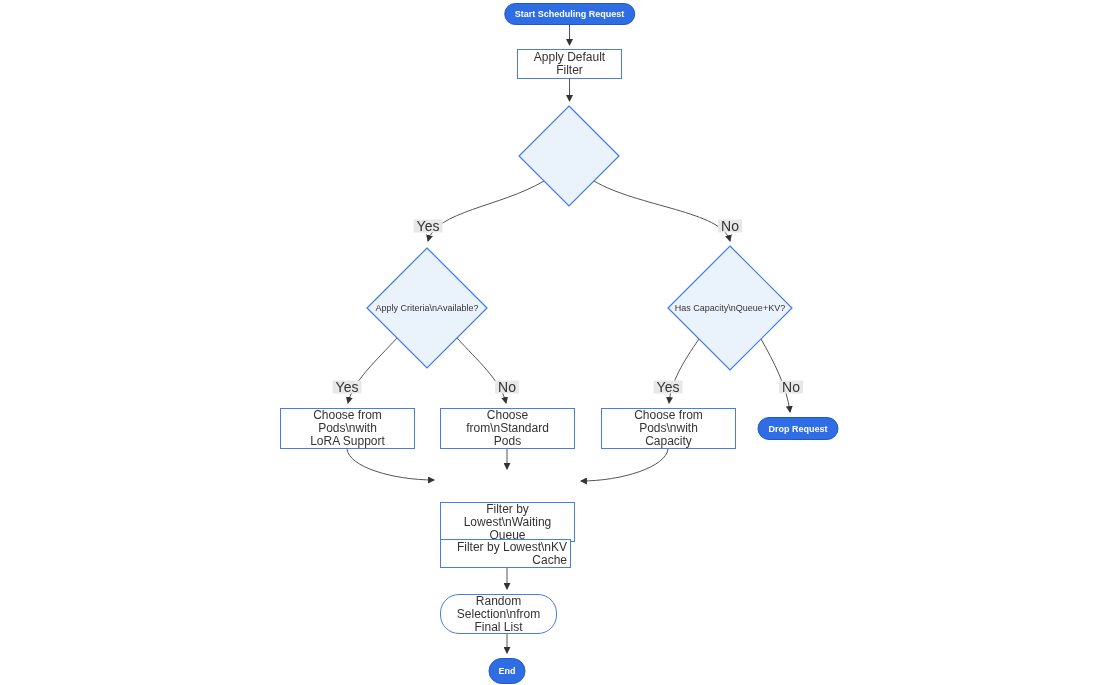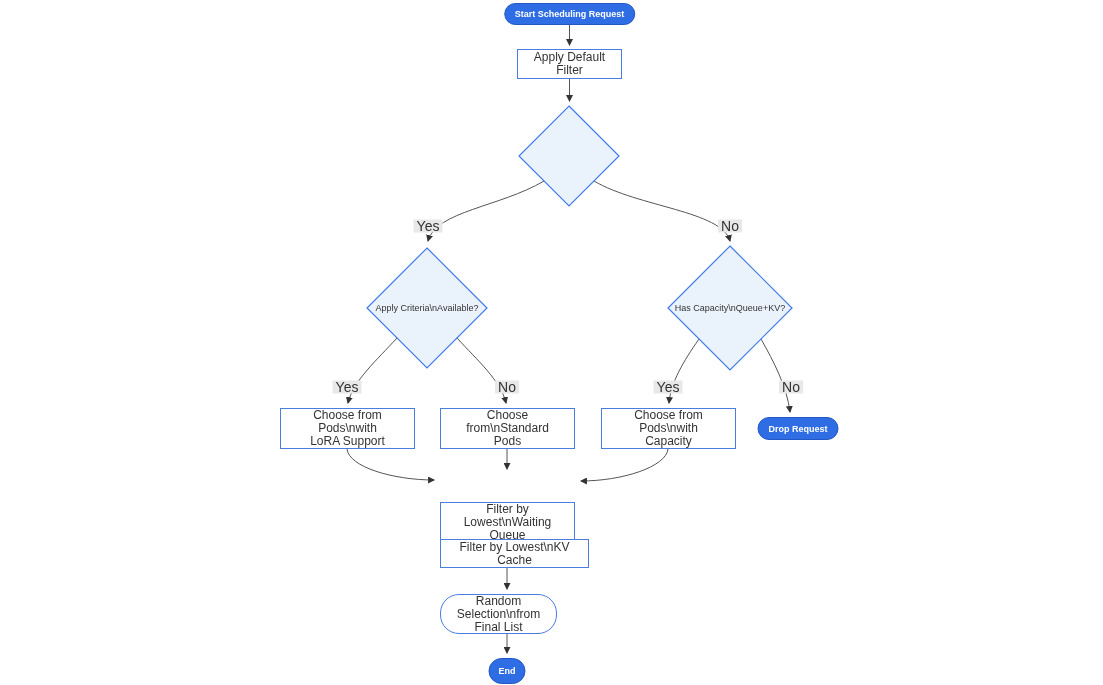--- a/index.html
+++ b/index.html
@@ -84,21 +84,21 @@
 
   <div class="node rect" style="left:440px;top:408px;width:135px;height:41px;">Choose from\nStandard
 Pods</div>
 
   <div class="node rect" style="left:601px;top:408px;width:135px;height:41px;">Choose from Pods\nwith
 Capacity</div>
 
   <div class="node rect" style="left:440px;top:474px;width:135px;height:40px;margin-top:28px;">Filter by Lowest\nWaiting
 Queue</div>
 
-  <div class="node rect" style="left:440px;top:539px;width:149px;height:29px;">Filter by Lowest\nKV Cache</div>
+  <div class="node rect" style="left:440px;top:539px;width:131px;height:29px;text-align:right;">Filter by Lowest\nKV Cache</div>
 
   <div class="node rect" style="left:440px;top:594px;width:117px;height:40px;border-radius:19px;">Random Selection\nfrom
 Final List</div>
 
 
   <div class="diamond-text" style="left:367px;top:288px;width:120px;height:40px;">Apply Criteria\nAvailable?</div>
 
   <div class="diamond-text" style="left:666px;top:288px;width:128px;height:40px;">Has Capacity\nQueue+KV?</div>
 
   <div class="edge-label" style="left:428px;top:226px;">Yes</div>

